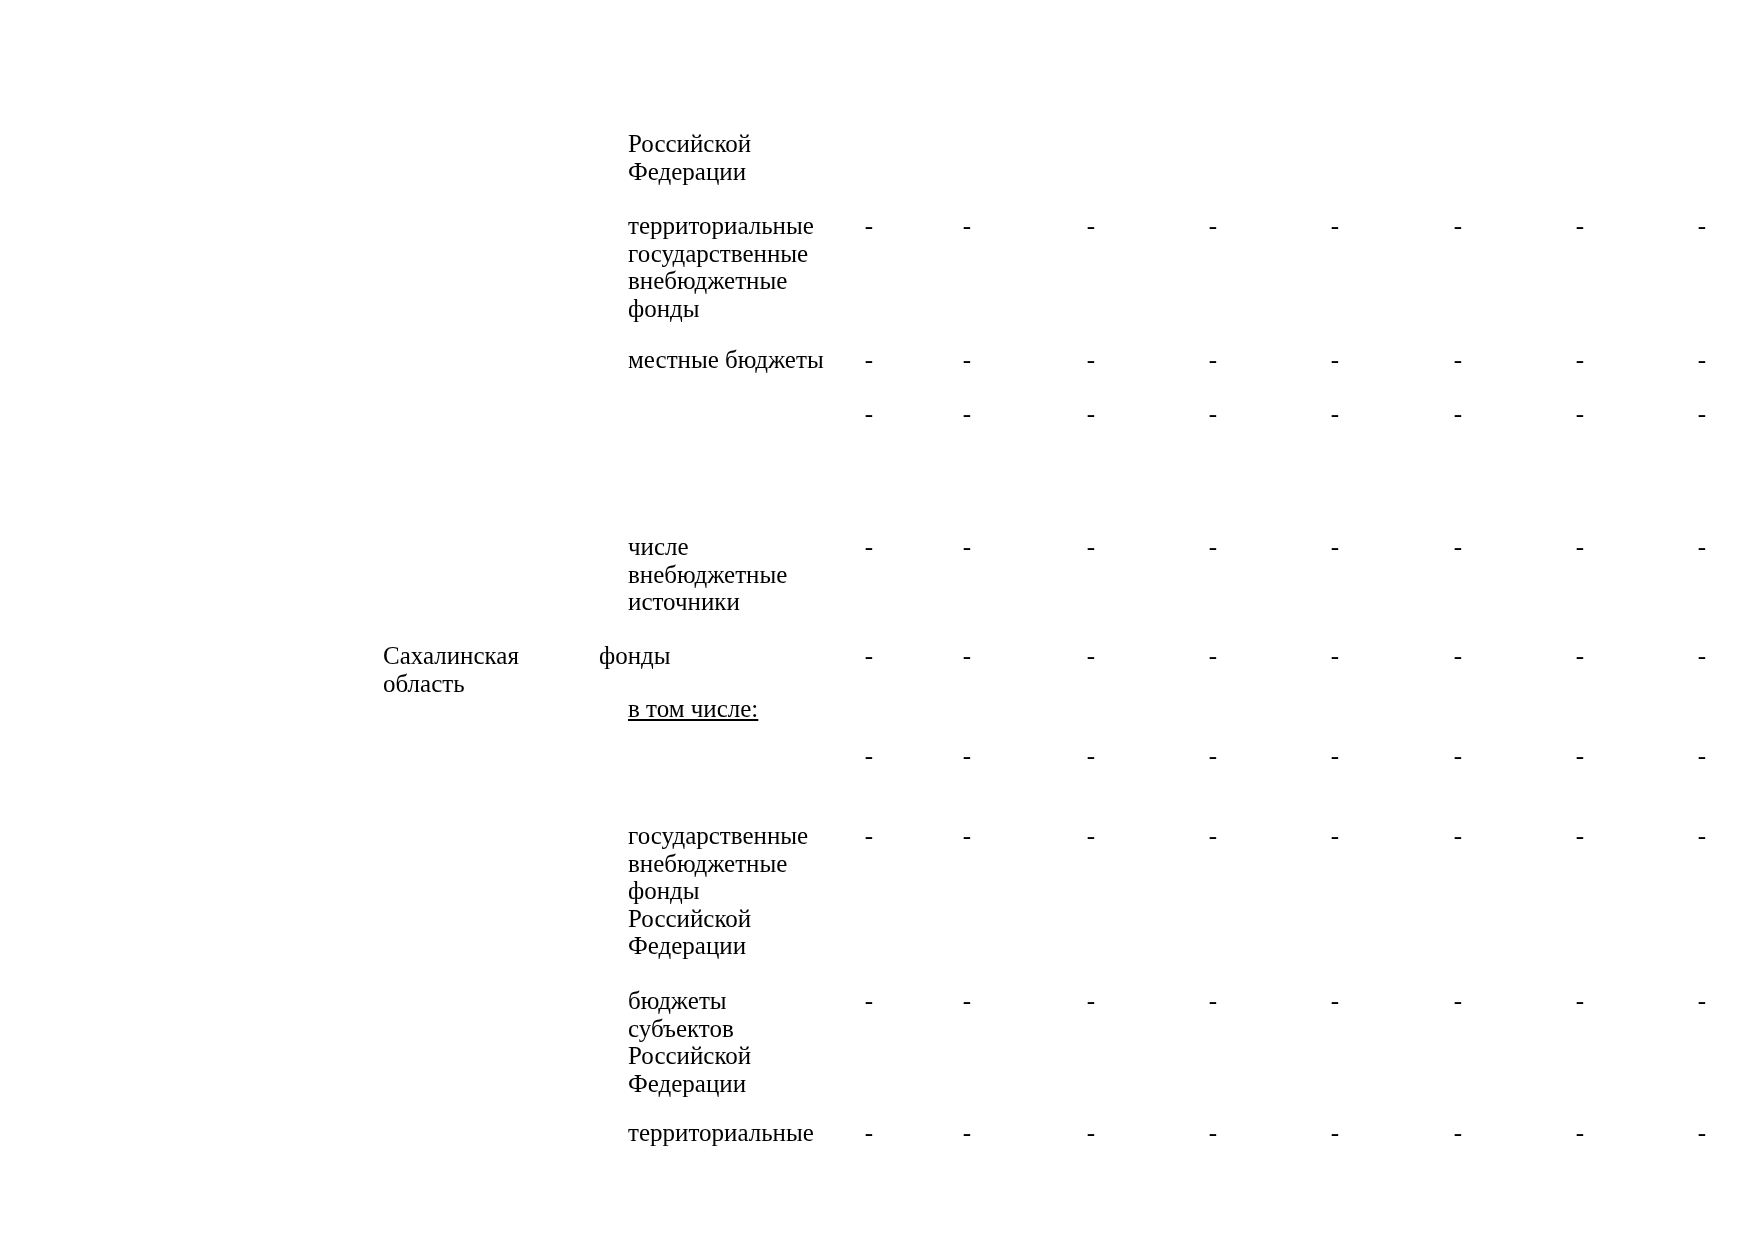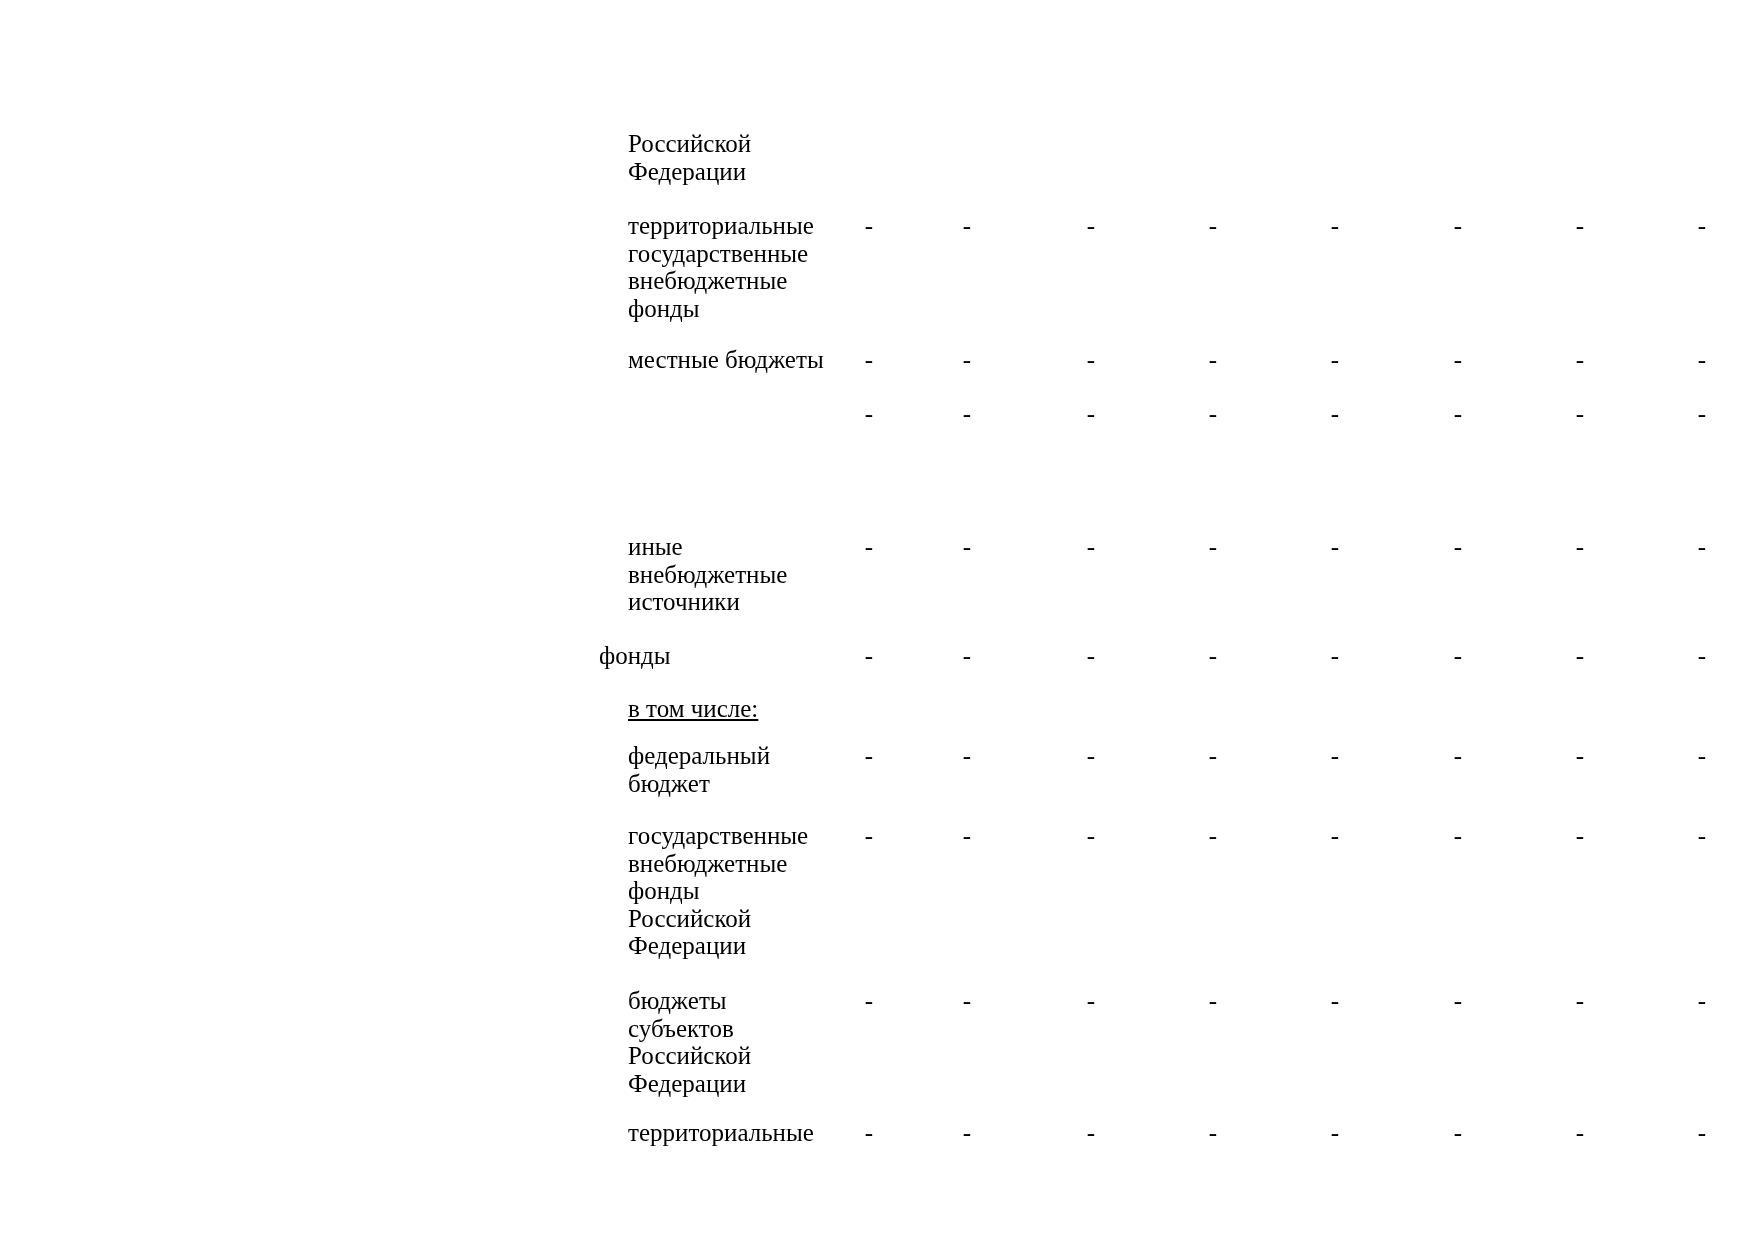--- a/index.html
+++ b/index.html
@@ -67,49 +67,49 @@
         <div class="value-cell" style="top: 400px; left: 818px;">-</div>
         <div class="value-cell" style="top: 400px; left: 916px;">-</div>
         <div class="value-cell" style="top: 400px; left: 1040px;">-</div>
         <div class="value-cell" style="top: 400px; left: 1162px;">-</div>
         <div class="value-cell" style="top: 400px; left: 1284px;">-</div>
         <div class="value-cell" style="top: 400px; left: 1407px;">-</div>
         <div class="value-cell" style="top: 400px; left: 1529px;">-</div>
         <div class="value-cell" style="top: 400px; left: 1651px;">-</div>
       </div>
       <div class="row-layer">
-        <div class="cell label-cell indent" style="top: 533px;">иные
+        <div class="cell label-cell indent" style="top: 533px;">числе
 внебюджетные
 источники</div>
         <div class="value-cell" style="top: 533px; left: 818px;">-</div>
         <div class="value-cell" style="top: 533px; left: 916px;">-</div>
         <div class="value-cell" style="top: 533px; left: 1040px;">-</div>
         <div class="value-cell" style="top: 533px; left: 1162px;">-</div>
         <div class="value-cell" style="top: 533px; left: 1284px;">-</div>
         <div class="value-cell" style="top: 533px; left: 1407px;">-</div>
         <div class="value-cell" style="top: 533px; left: 1529px;">-</div>
         <div class="value-cell" style="top: 533px; left: 1651px;">-</div>
       </div>
       <div class="row-layer">
+        <div class="cell region-cell" style="top: 642px;">Сахалинская
+область</div>
         <div class="cell label-cell" style="top: 642px;">фонды</div>
         <div class="value-cell" style="top: 642px; left: 818px;">-</div>
         <div class="value-cell" style="top: 642px; left: 916px;">-</div>
         <div class="value-cell" style="top: 642px; left: 1040px;">-</div>
         <div class="value-cell" style="top: 642px; left: 1162px;">-</div>
         <div class="value-cell" style="top: 642px; left: 1284px;">-</div>
         <div class="value-cell" style="top: 642px; left: 1407px;">-</div>
         <div class="value-cell" style="top: 642px; left: 1529px;">-</div>
         <div class="value-cell" style="top: 642px; left: 1651px;">-</div>
       </div>
       <div class="row-layer">
         <div class="cell label-cell indent" style="top: 695px; text-decoration: underline;">в том числе:</div>
       </div>
       <div class="row-layer">
-        <div class="cell label-cell indent" style="top: 742px;">федеральный
-бюджет</div>
         <div class="value-cell" style="top: 742px; left: 818px;">-</div>
         <div class="value-cell" style="top: 742px; left: 916px;">-</div>
         <div class="value-cell" style="top: 742px; left: 1040px;">-</div>
         <div class="value-cell" style="top: 742px; left: 1162px;">-</div>
         <div class="value-cell" style="top: 742px; left: 1284px;">-</div>
         <div class="value-cell" style="top: 742px; left: 1407px;">-</div>
         <div class="value-cell" style="top: 742px; left: 1529px;">-</div>
         <div class="value-cell" style="top: 742px; left: 1651px;">-</div>
       </div>
       <div class="row-layer">

